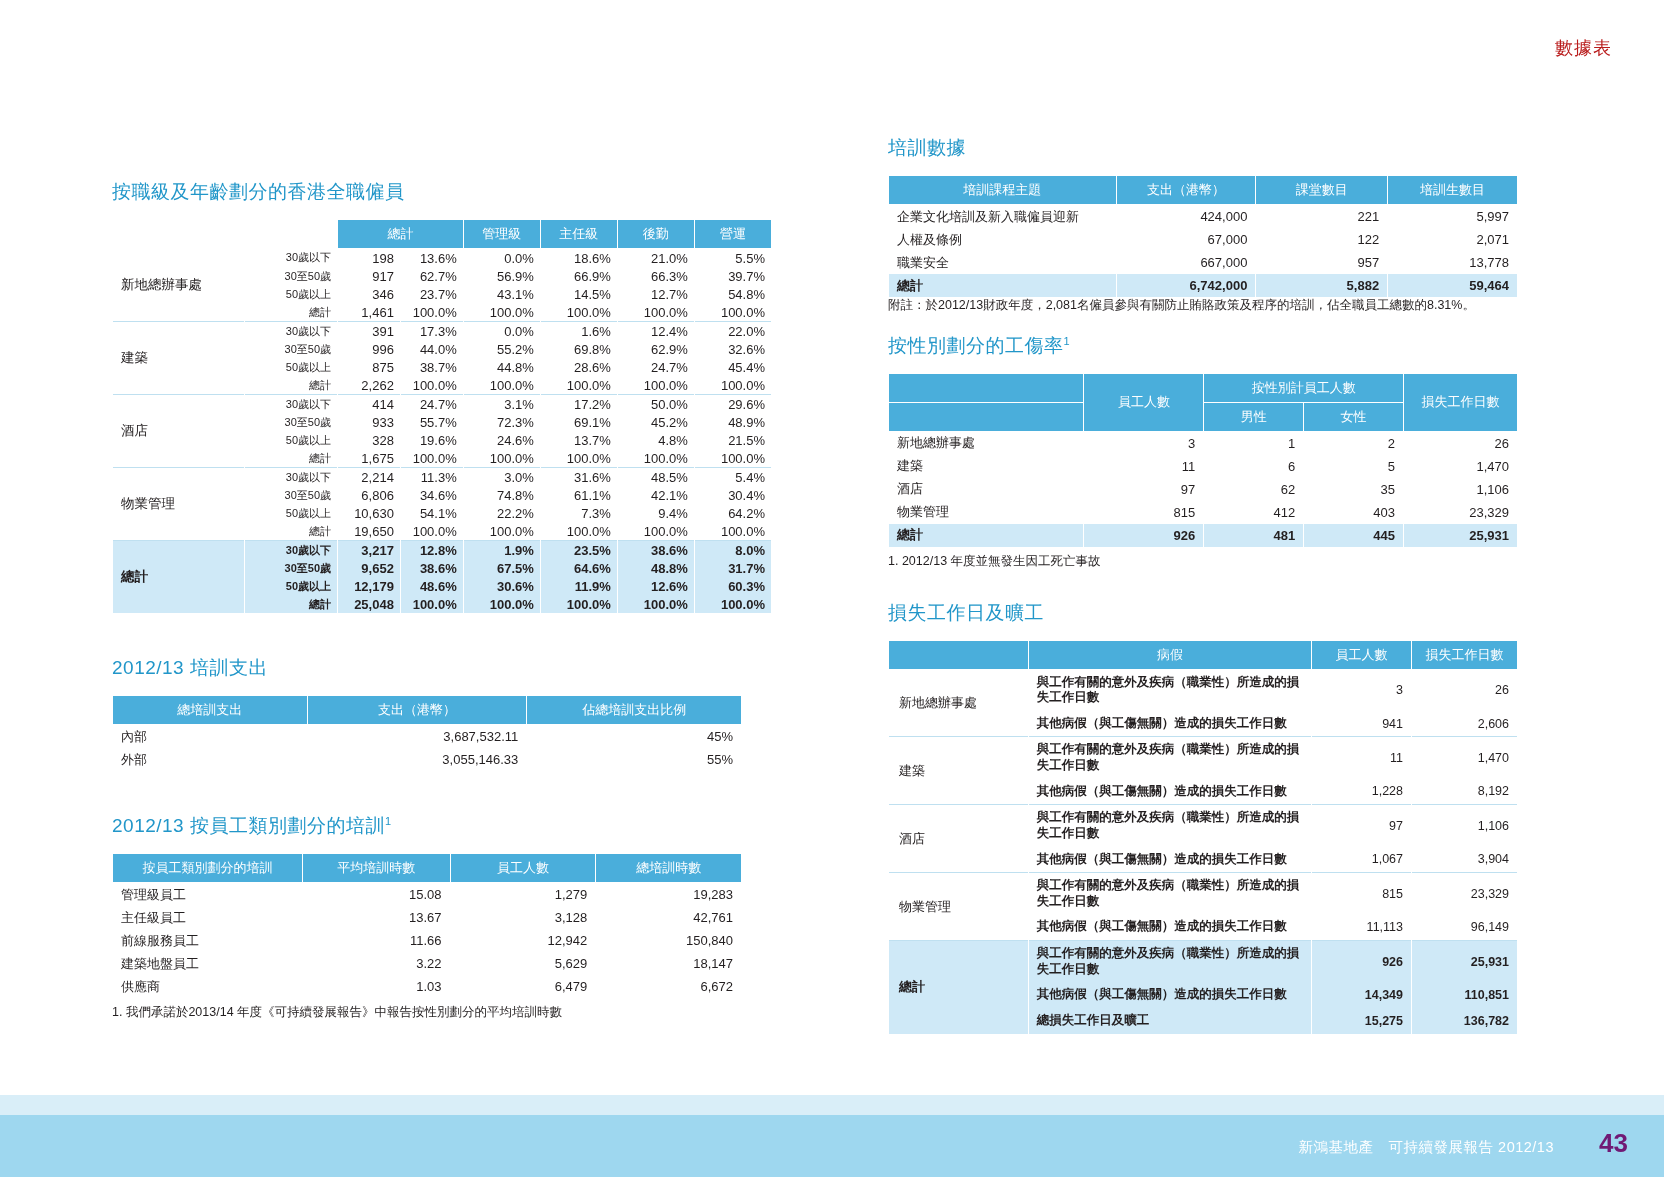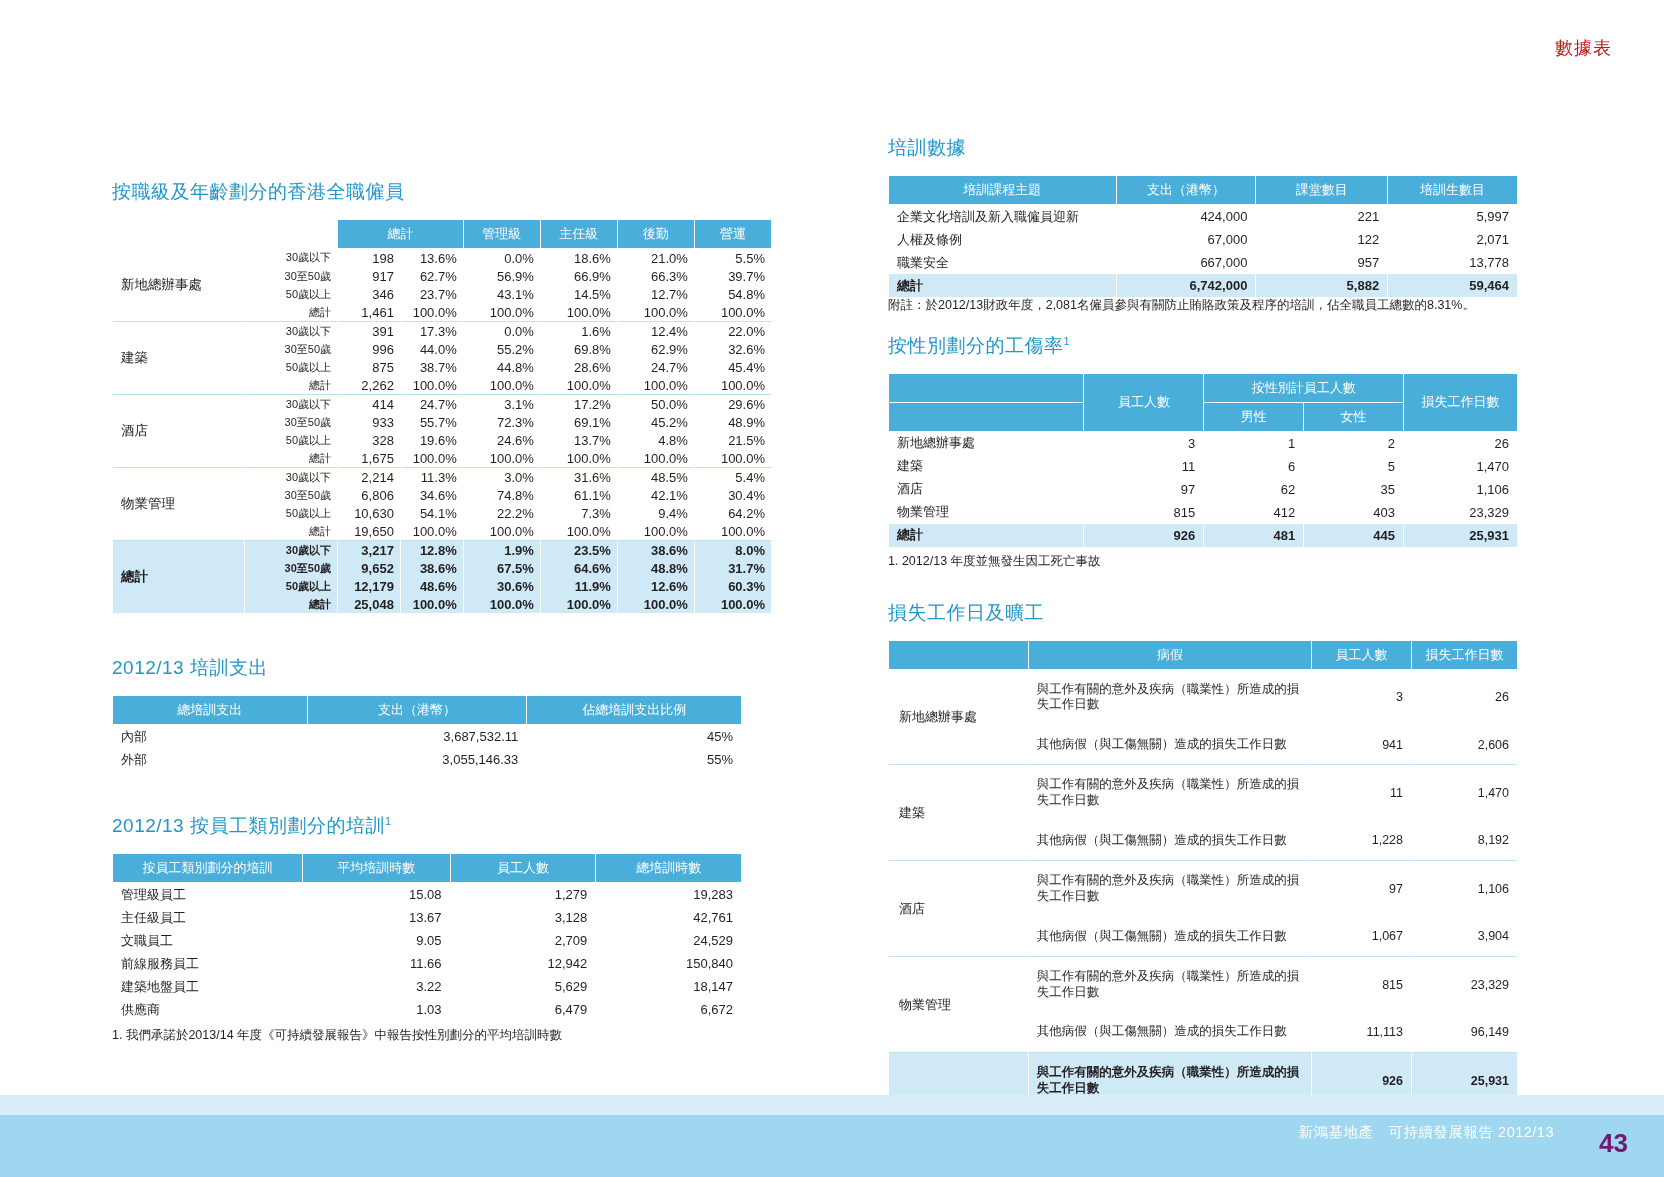--- a/index.html
+++ b/index.html
@@ -19,21 +19,21 @@
     font-size:18px;color:#b91c1c;letter-spacing:1px;
   }
 
   
   .footer-band{
     position:absolute;left:0;bottom:0;width:1664px;height:104px;
   }
   .band1{position:absolute;left:0;bottom:62px;width:1664px;height:20px;background:#d9eef8;}
   .band2{position:absolute;left:0;bottom:0;width:1664px;height:62px;background:#9ed7ef;}
   .footer-text{
-    position:absolute;right:110px;bottom:35px;
+    position:absolute;right:110px;bottom:20px;
     font-size:14.5px;color:#ffffff;letter-spacing:.5px;
   }
   .footer-page{
     position:absolute;right:36px;bottom:18px;
     font-size:26px;color:#701a75;font-weight:bold;
   }
 
   
   .col-left{position:absolute;left:112px;top:135px;width:660px;margin-top:44px;}
   .col-right{position:absolute;left:888px;top:135px;width:680px;}
@@ -103,21 +103,21 @@
   .t-inj col.c2{width:100px;}
   .t-inj col.c3{width:100px;}
   .t-inj col.c4{width:114px;}
 
   .t-lost{width:630px;}
   .t-lost col.c0{width:140px;}
   .t-lost col.c1{width:284px;}
   .t-lost col.c2{width:100px;}
   .t-lost col.c3{width:106px;}
   .t-lost td{font-size:12.5px;}
-  .t-lost .desc{line-height:1.25;padding:12px 8px;}
+  .t-lost .desc{line-height:1.25;padding:5px 8px;font-weight:bold;}
   .t-lost .catcell{vertical-align:middle;padding-left:10px;font-size:13px;}
 
   .note{font-size:12.5px;color:#231f20;line-height:1.4;}
   .footnote{font-size:12.5px;margin-top:6px;}
 
   .spacer-lg{height:42px;}
   .spacer-md{height:30px;}
   .spacer-sm{height:18px;}
 </style>
 </head>
@@ -397,26 +397,20 @@
             <td class="num">1,279</td>
             <td class="num">19,283</td>
           </tr>
           <tr>
             <td>主任級員工</td>
             <td class="num">13.67</td>
             <td class="num">3,128</td>
             <td class="num">42,761</td>
           </tr>
           <tr>
-            <td>文職員工</td>
-            <td class="num">9.05</td>
-            <td class="num">2,709</td>
-            <td class="num">24,529</td>
-          </tr>
-          <tr>
             <td>前線服務員工</td>
             <td class="num">11.66</td>
             <td class="num">12,942</td>
             <td class="num">150,840</td>
           </tr>
           <tr>
             <td>建築地盤員工</td>
             <td class="num">3.22</td>
             <td class="num">5,629</td>
             <td class="num">18,147</td>

